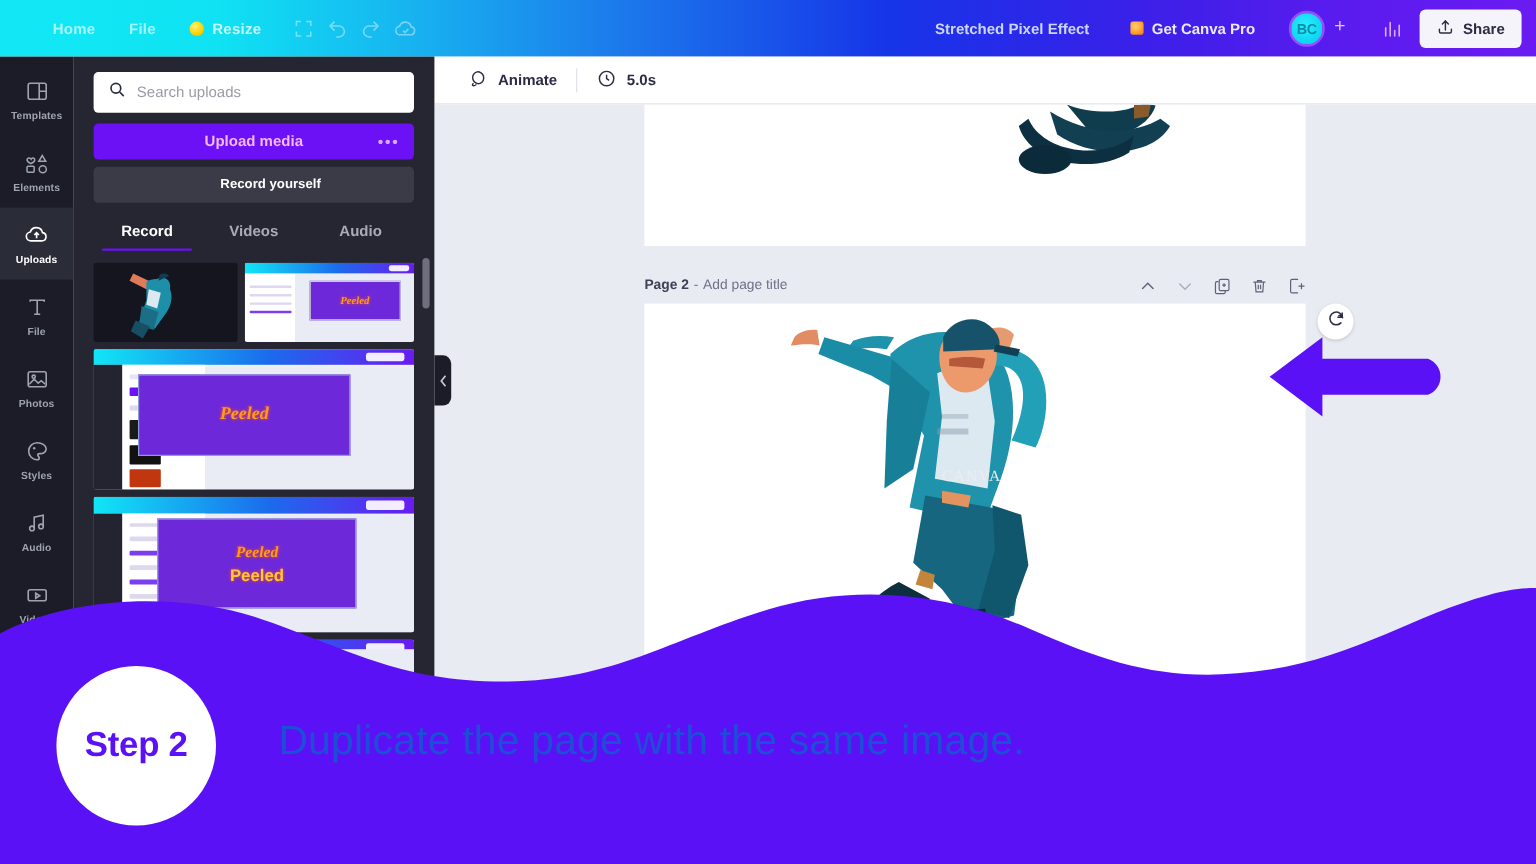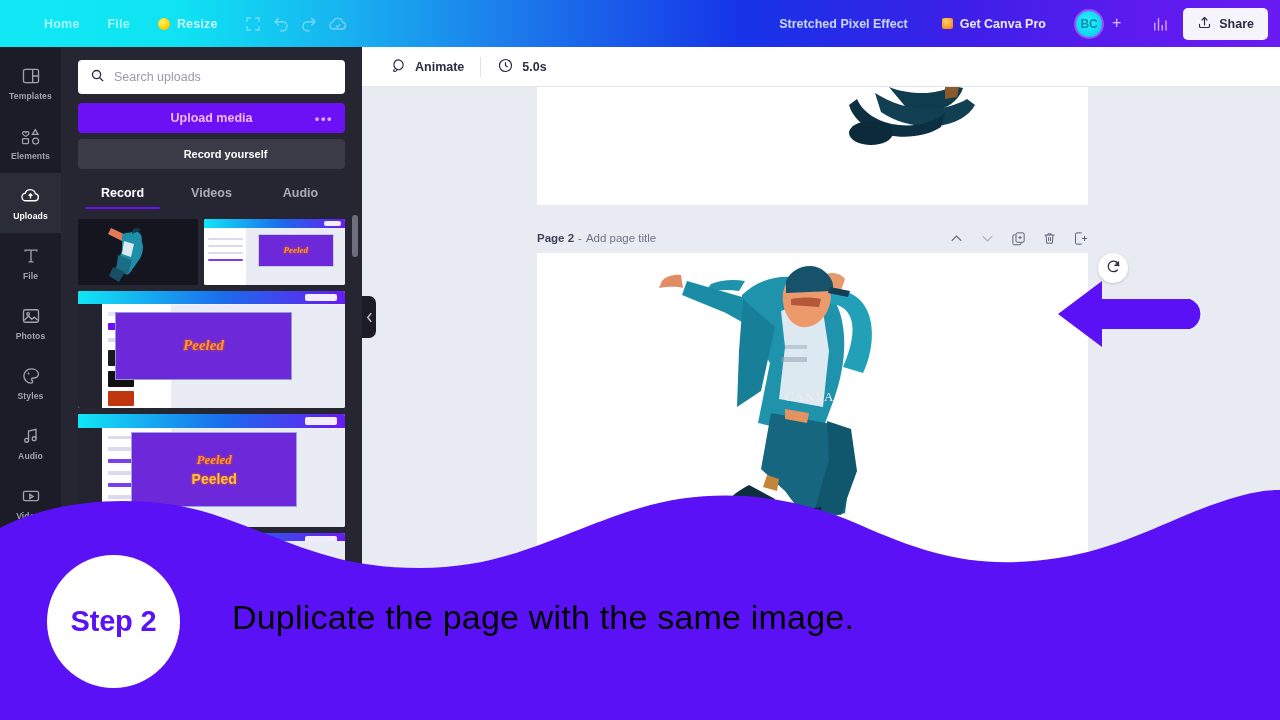--- a/index.html
+++ b/index.html
@@ -212,21 +212,21 @@
   .step-badge{
     position:absolute; left:47px; top:555px; width:133px; height:133px;
     border-radius:50%; background:#ffffff; z-index:41;
     display:flex; align-items:center; justify-content:center;
   }
   .step-text{
     color:#5B11F5; font-size:29px; font-weight:700; letter-spacing:-.2px;
   }
   .caption{
     position:absolute; left:232px; top:598px; z-index:41;
-    color:#000000; font-size:34px; font-weight:400; letter-spacing:.2px;
+    color:#1d4ed8; font-size:34px; font-weight:400; letter-spacing:.2px;
     white-space:nowrap;
     text-align:right;
   }
 </style>
 </head>
 <body>
 
 <div class="header">
   <div class="hdr-left">
     <div class="hdr-item">Home</div>

